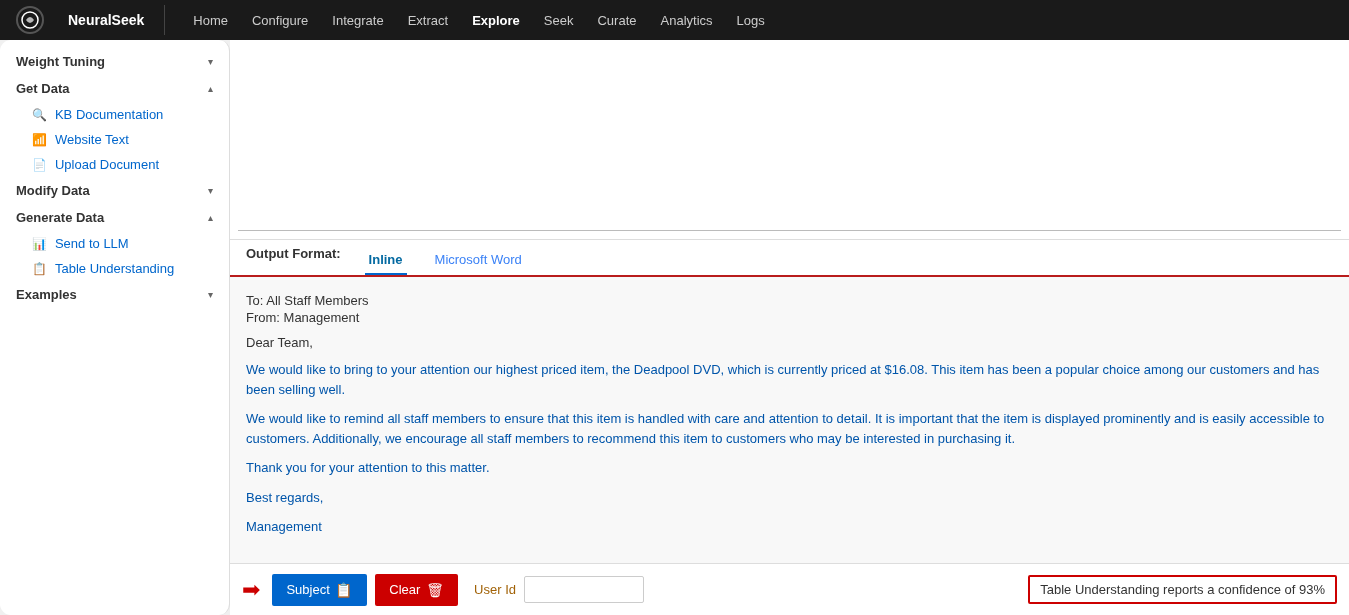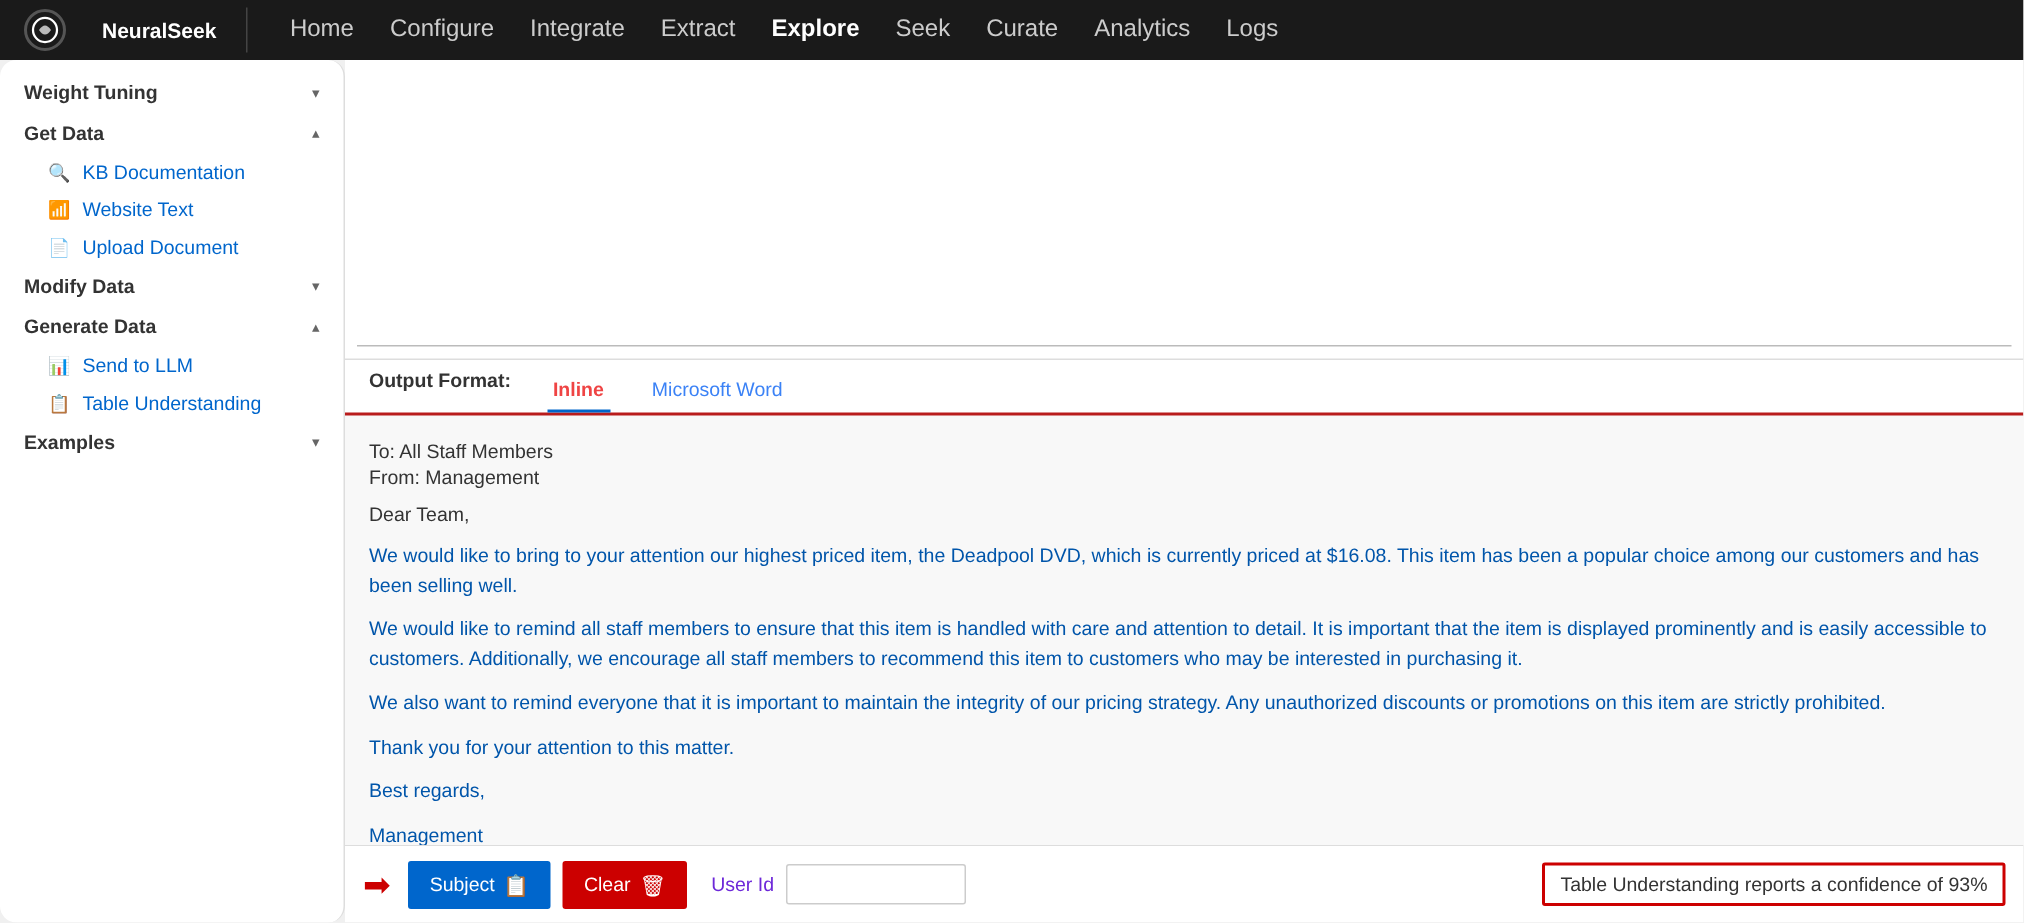--- a/index.html
+++ b/index.html
@@ -37,21 +37,21 @@
       font-size: 11px;
     }
     .nav-divider {
       width: 1px;
       height: 30px;
       background: #444;
       margin-right: 16px;
     }
     .nav-item {
       color: #ccc;
-      font-size: 16px;
+      font-size: 13px;
       padding: 0 12px;
       height: 23px;
       display: flex;
       align-items: center;
       cursor: pointer;
       text-decoration: none;
     }
     .nav-item.active { color: white; font-weight: bold; }
 
     
@@ -142,21 +142,21 @@
       color: #333;
     }
     .tab-item {
       font-size: 13px;
       padding: 6px 4px;
       cursor: pointer;
       border-bottom: 2px solid transparent;
       color: #3b82f6;
     }
     .tab-item.active {
-      color: #ef4444;
+      color: #0369a1;
       border-bottom: 2px solid #0066cc;
       font-weight: bold;
     }
 
     
     .result-area {
       flex: 1;
       background: #f8f8f8;
       overflow-y: auto;
       padding: 16px 16px 8px;
@@ -208,21 +208,21 @@
       padding: 8px 14px;
       font-size: 13px;
       cursor: pointer;
       border-radius: 2px;
       display: flex;
       align-items: center;
       gap: 6px;
     }
     .user-id-label {
       font-size: 13px;
-      color: #6d28d9;
+      color: #a16207;
       margin-left: 8px;
     }
     .user-id-input {
       border: 1px solid #ccc;
       border-radius: 2px;
       padding: 5px 8px;
       font-size: 13px;
       width: 120px;
       outline: none;
     }
@@ -322,21 +322,20 @@
       <span class="tab-item">Microsoft Word</span>
     </div>
 
     <div class="result-area">
       <div class="email-header">To: All Staff Members</div>
       <div class="email-header">From: Management</div>
       <div style="margin-bottom:10px;"></div>
       <div class="email-header" style="margin-bottom:10px;color:#333;">Dear Team,</div>
       <div class="email-paragraph">We would like to bring to your attention our highest priced item, the Deadpool DVD, which is currently priced at $16.08. This item has been a popular choice among our customers and has been selling well.</div>
       <div class="email-paragraph">We would like to remind all staff members to ensure that this item is handled with care and attention to detail. It is important that the item is displayed prominently and is easily accessible to customers. Additionally, we encourage all staff members to recommend this item to customers who may be interested in purchasing it.</div>
-      <div class="email-paragraph">We also want to remind everyone that it is important to maintain the integrity of our pricing strategy. Any unauthorized discounts or promotions on this item are strictly prohibited.</div>
       <div class="email-paragraph">Thank you for your attention to this matter.</div>
       <div class="email-paragraph">Best regards,</div>
       <div class="email-paragraph">Management</div>
     </div>
 
     <div class="bottom-bar">
       <span class="arrow-indicator">➡</span>
       <button class="btn-evaluate">
         <span>Subject</span>
         <span style="font-size:14px;">📋</span>

